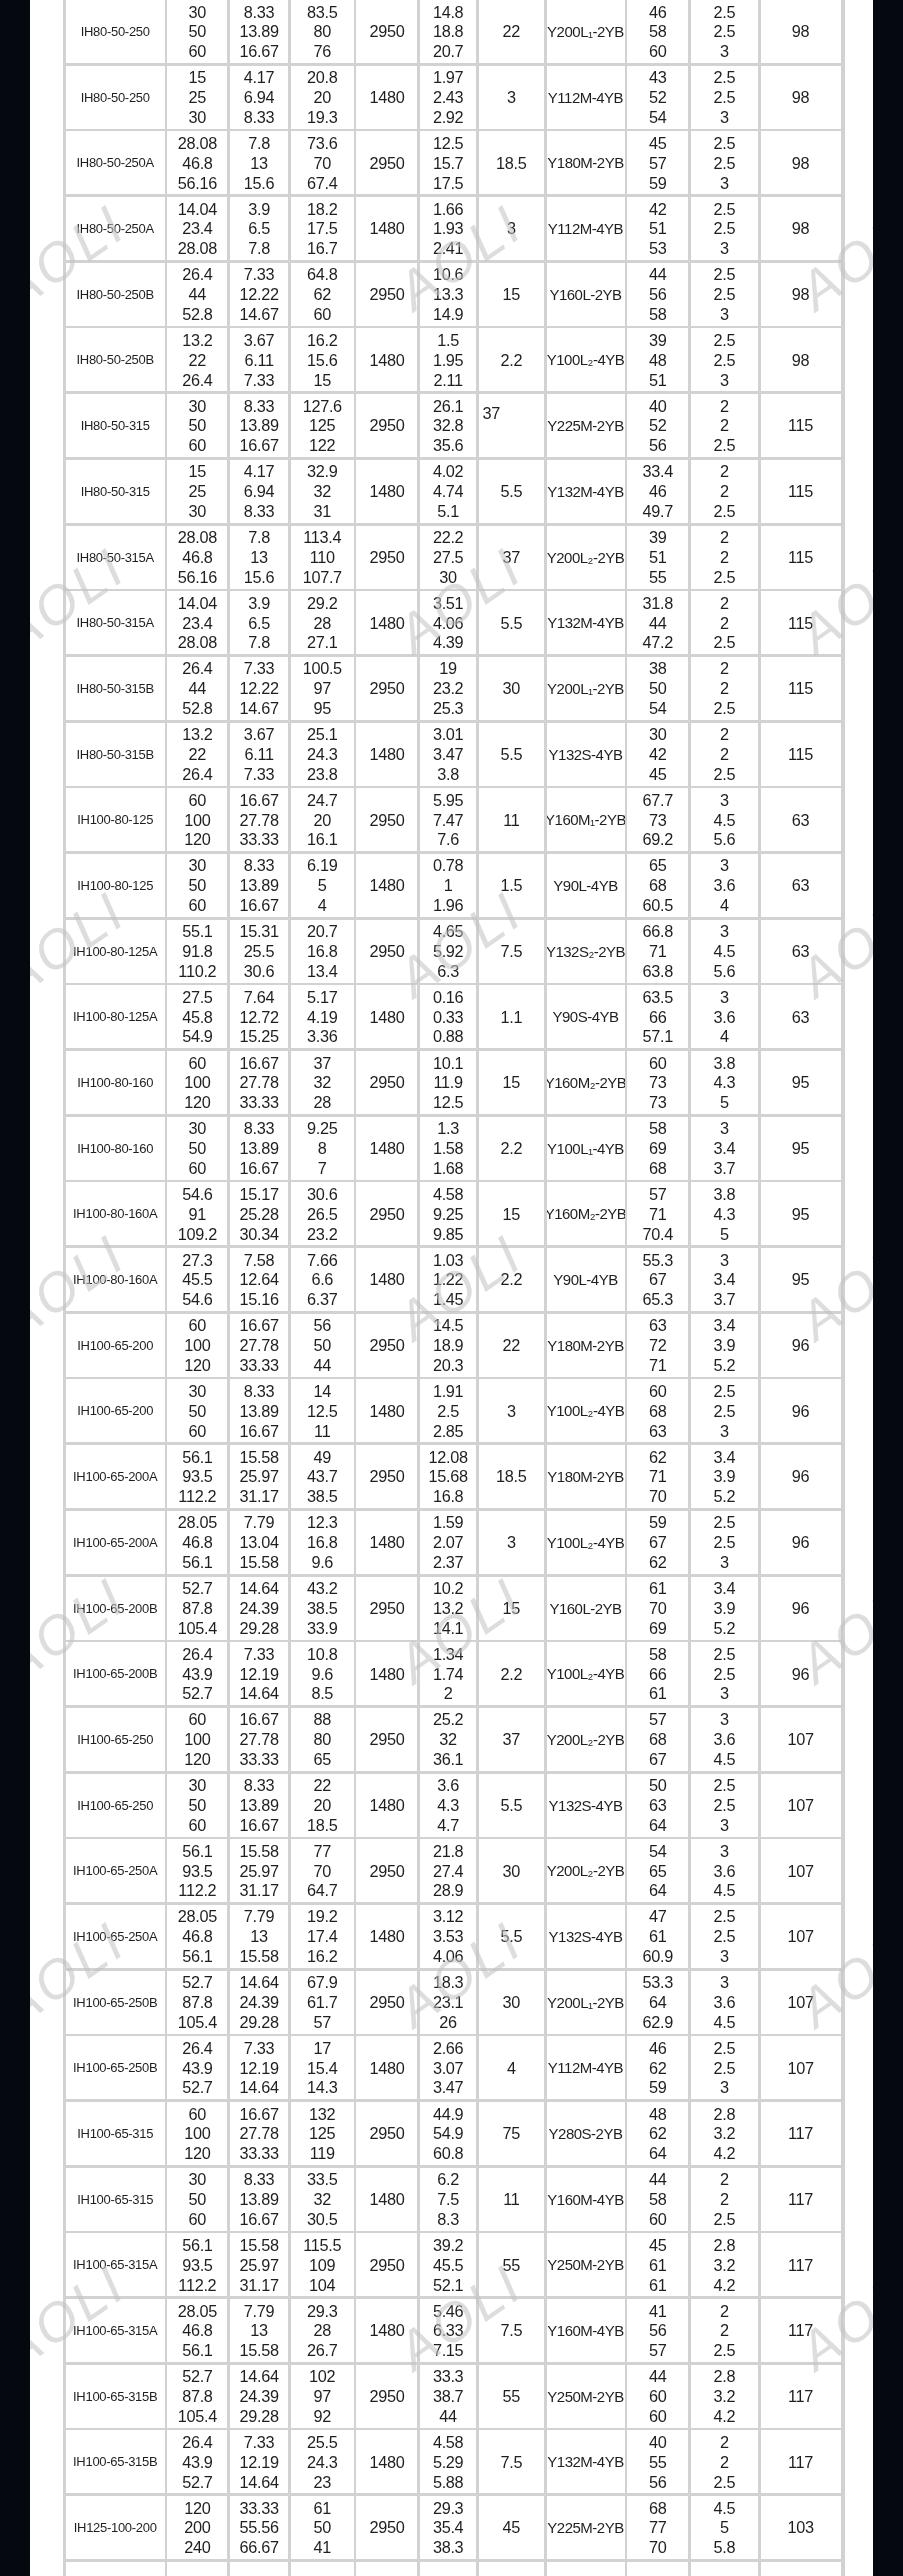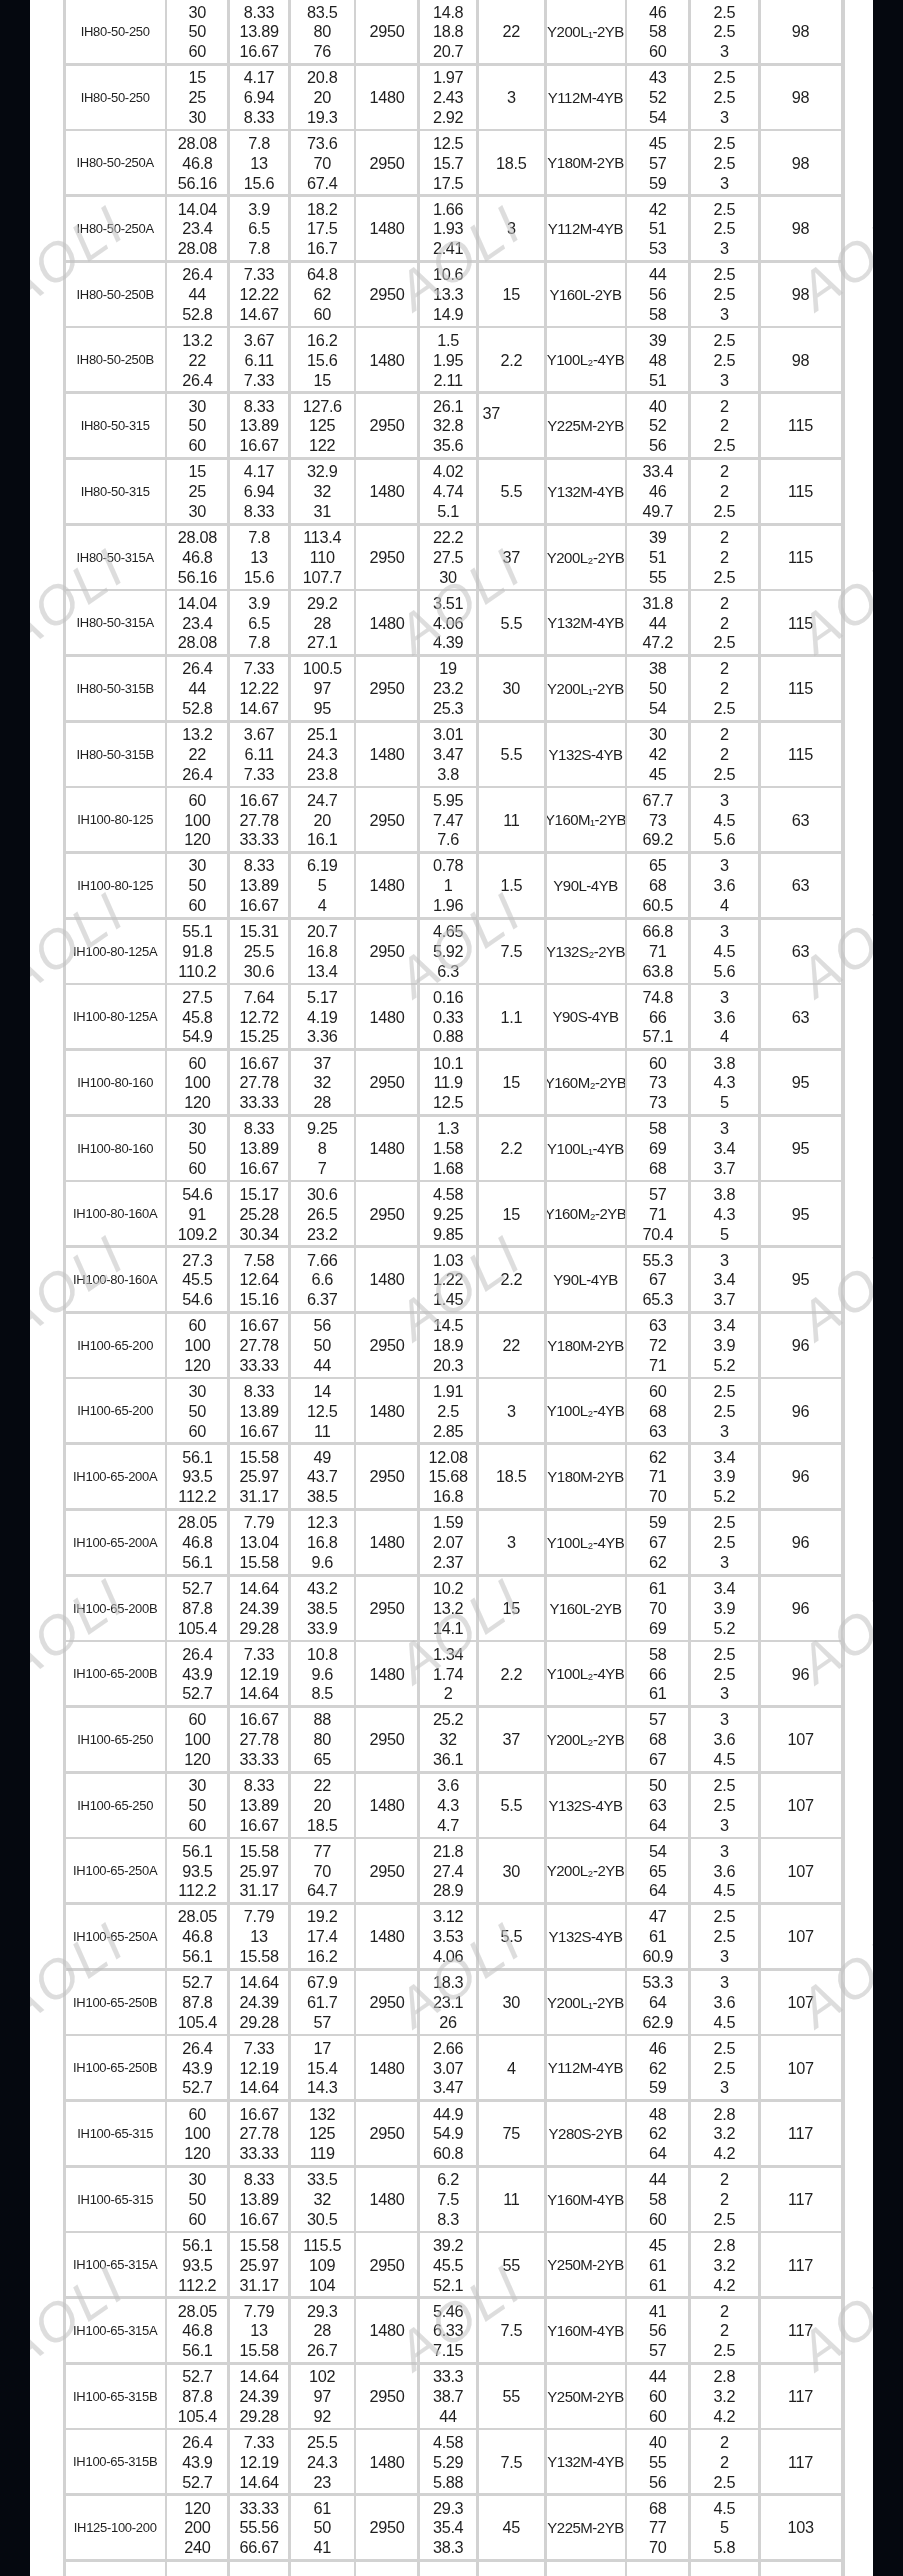--- a/index.html
+++ b/index.html
@@ -778,21 +778,21 @@
           <span>0.33</span>
           <span>0.88</span>
         </div>
         <div class="cell ">
           <span>1.1</span>
         </div>
         <div class="cell c-motor">
           <span>Y90S-4YB</span>
         </div>
         <div class="cell multi ">
-          <span>74.8</span>
+          <span>63.5</span>
           <span>66</span>
           <span>57.1</span>
         </div>
         <div class="cell multi ">
           <span>3</span>
           <span>3.6</span>
           <span>4</span>
         </div>
         <div class="cell ">
           <span>63</span>

